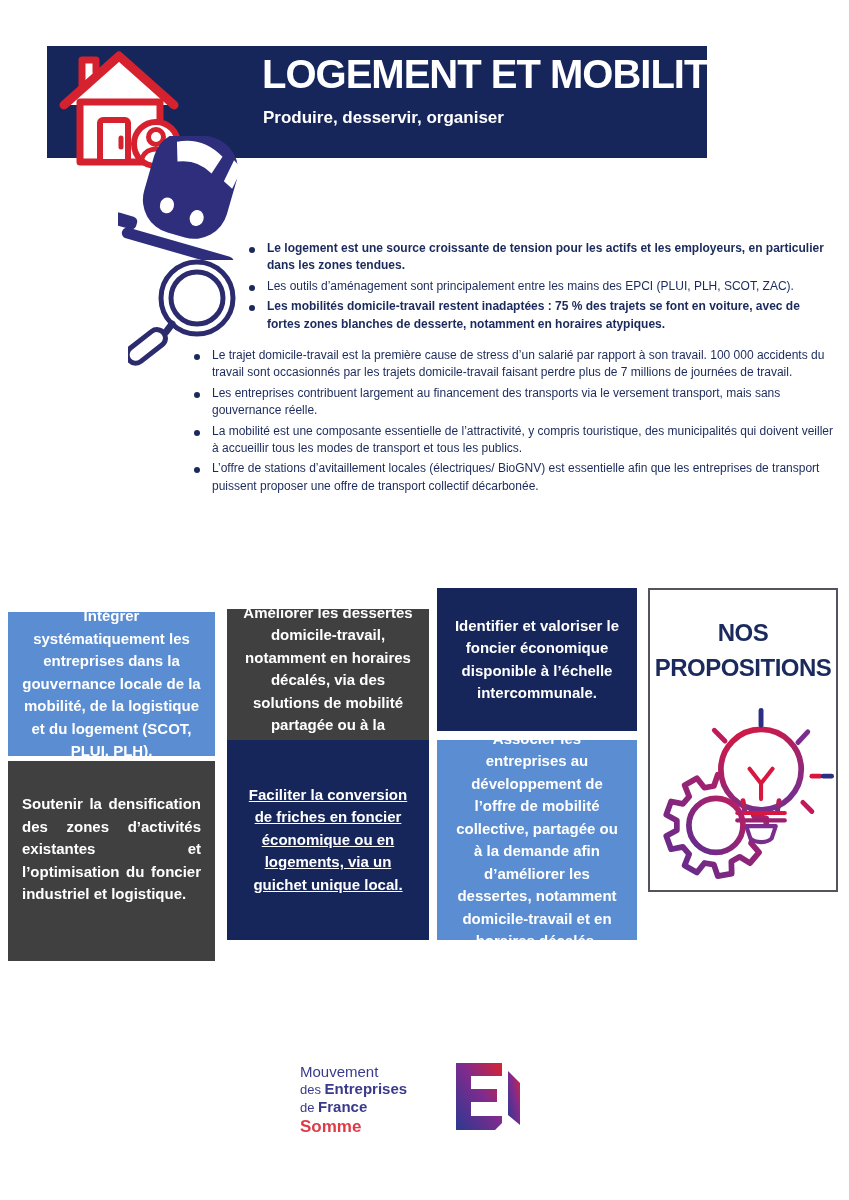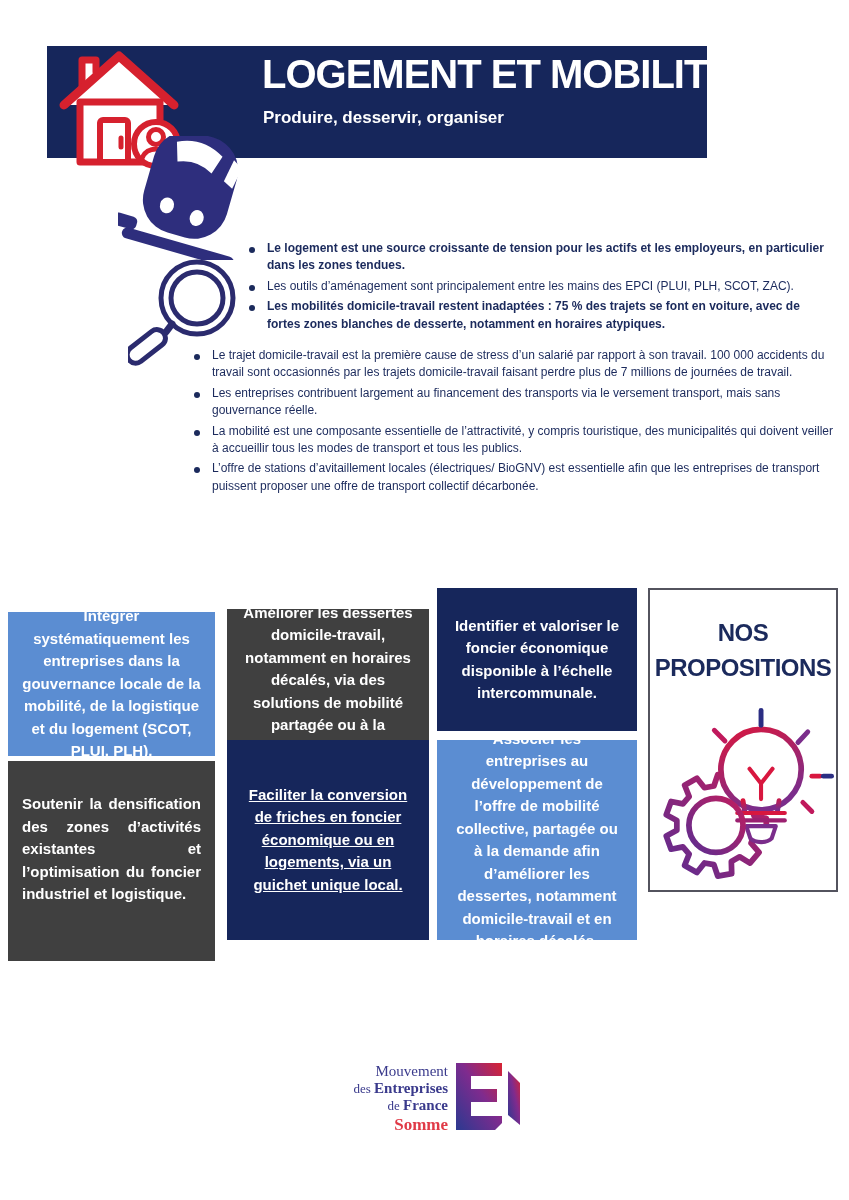--- a/index.html
+++ b/index.html
@@ -58,22 +58,22 @@
     background:#ffffff; border:2px solid #53535e; box-sizing:border-box;
     text-align:center; overflow:hidden;
   }
   .nos-title {
     margin-top:26px; color:#1B2A5C; font-size:24px; font-weight:bold;
     line-height:1.45; letter-spacing:-0.5px;
   }
 
   
   .logo-text {
-    position:absolute; left:300px; top:1063px; width:148px; text-align:right;
-    color:#3A3A8C; font-size:15px; line-height:17px;font-family:Liberation Serif, serif;
+    position:absolute; left:300px; top:1063px; width:148px; 
+    color:#3A3A8C; font-size:15px; line-height:17px;
   }
   .logo-text .small { font-size:13px; }
   .logo-text .bold  { font-weight:bold; }
   .logo-region { color:#E03A47; font-weight:bold; font-size:17px; margin-top:2px; }
   .logo-mark { position:absolute; left:456px; top:1063px; }
 </style>
 </head>
 <body>
 
 <div class="page">

